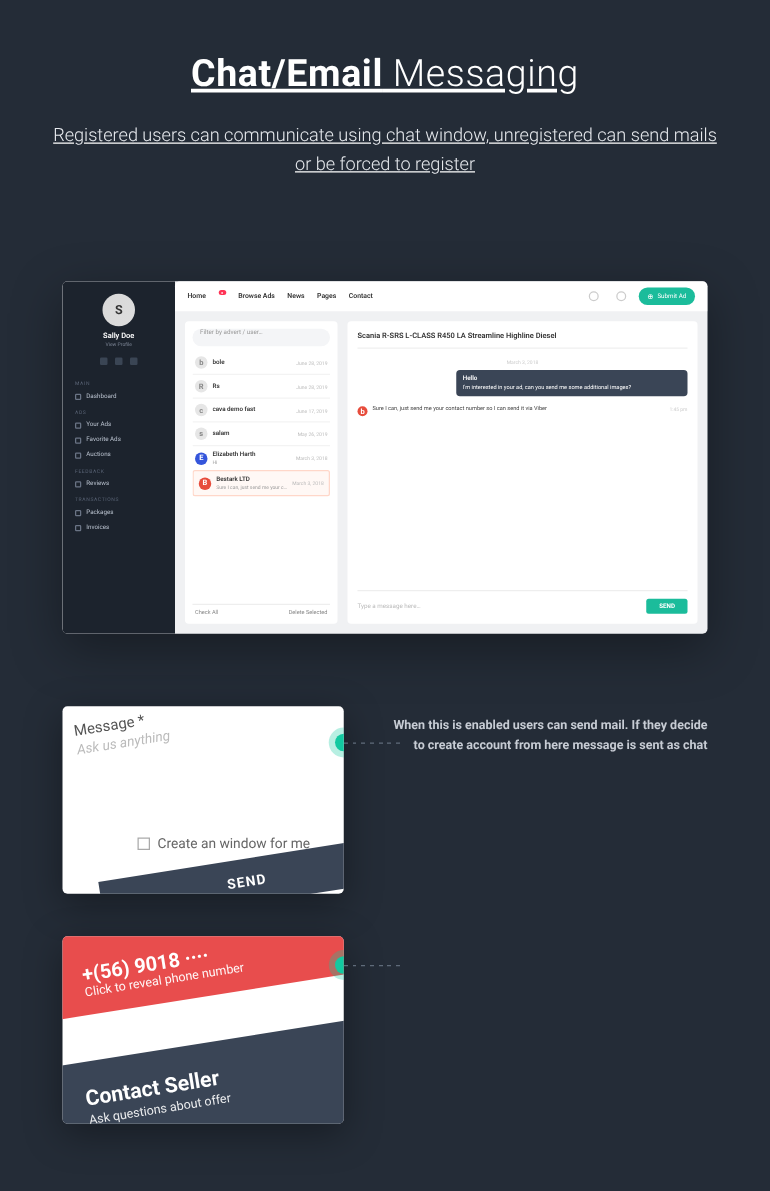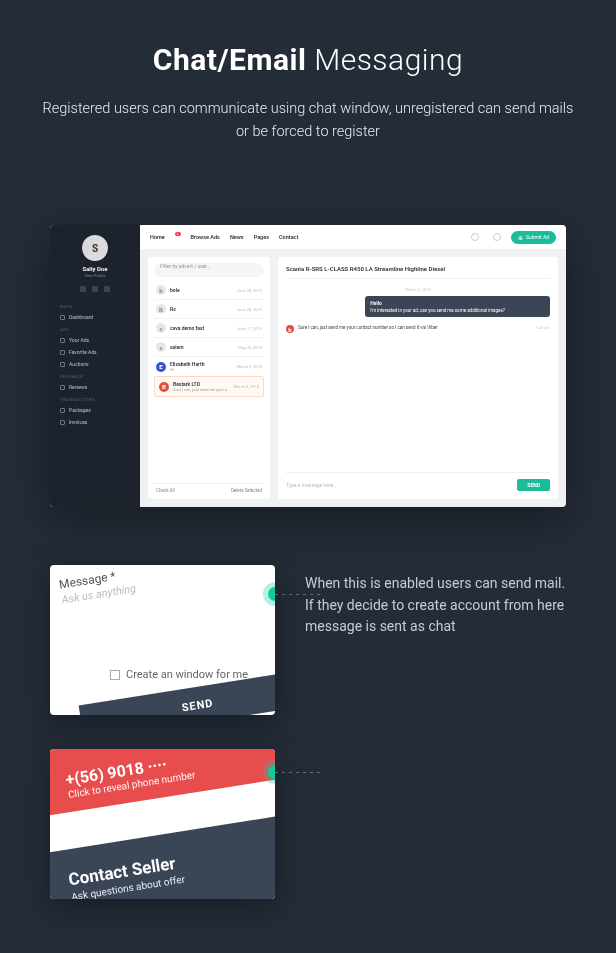--- a/index.html
+++ b/index.html
@@ -5,21 +5,21 @@
   * { margin: 0; padding: 0; box-sizing: border-box; }
   body {
     width: 616px;
     height: 953px;
     background: #242c37;
     font-family: -apple-system, BlinkMacSystemFont, "Segoe UI", Roboto, sans-serif;
     color: #fff;
     overflow: hidden;
     position: relative;
   }
-  .hero { text-align: center; padding: 42px 40px 0; }
+  .hero { text-align: center; padding: 42px 40px 0; text-decoration: underline; }
   .hero h1 { font-size: 30px; font-weight: 300; letter-spacing: 0.5px; }
   .hero h1 .bold { font-weight: 700; }
   .hero p { margin-top: 20px; font-size: 14.5px; line-height: 1.6; color: #e8ebef; font-weight: 300; text-align: center; }
 
   
   .dash {
     position: absolute;
     left: 50px; top: 225px;
     width: 516px; height: 282px;
     background: #f0f1f3;
@@ -123,21 +123,21 @@
   .dot2{ right:-7px; top:16px; }
 
   .dots-line{
     position:absolute; top:29px; left:225px; width:48px; height:1px;
     background-image:repeating-linear-gradient(to right,#5f6b7a 0 3px,transparent 3px 7px);
   }
   .dots-line2{ top:23px; }
 
   .feat-text { flex:1; padding-top:8px; }
   .feat-text h3 { font-size:18px; font-weight:700; margin-bottom:12px; }
-  .feat-text p { font-size:14px; color:#c7ccd4; line-height:1.55; font-weight:400; }
+  .feat-text p { font-size:10px; color:#c7ccd4; line-height:1.55; font-weight:700;text-align:right; }
 </style>
 </head>
 <body>
 
 <div class="hero">
   <h1>
     <span class="bold">Chat/Email</span><span> Messaging</span>
   </h1>
   <p>Registered users can communicate using chat window, unregistered can send mails or be forced to register</p>
 </div>

